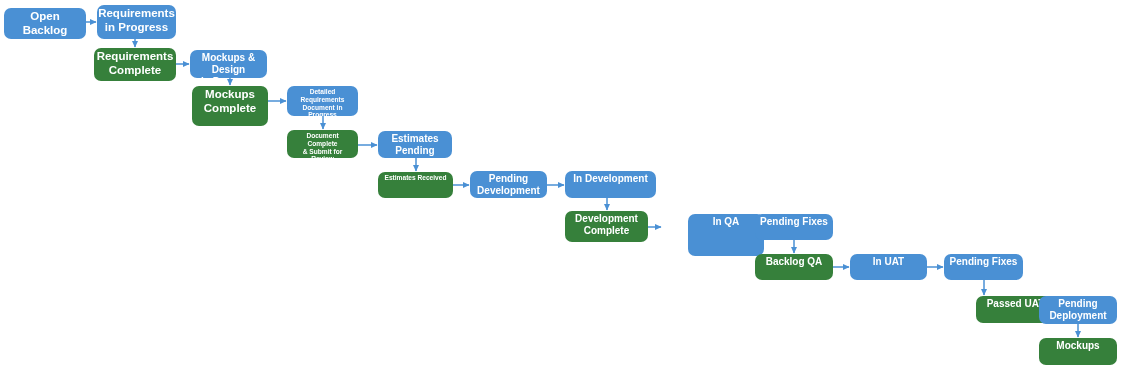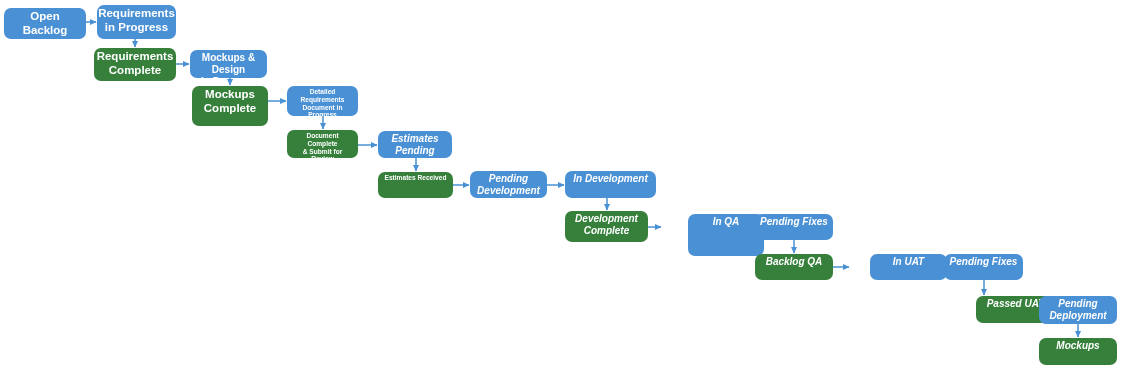--- a/index.html
+++ b/index.html
@@ -45,21 +45,21 @@
   }
   .node-green {
     background: #36803b;
   }
   .node-label {
     display: block;
     white-space: pre-line;
     font-weight: 600;
   }
   .sz-lg  { font-size: 11.5px; }
-  .sz-md  { font-size: 10px; font-style: italic; }
+  .sz-md  { font-size: 10px; }
   .sz-sm  { font-size: 10px; }
   .sz-xs  { font-size: 6.6px; }
 </style>
 </head>
 <body>
 
 <div id="diagram-canvas">
 
   <svg id="connector-layer" viewBox="0 0 1121 378" width="1121" height="378" aria-hidden="true">
     <defs>
@@ -140,21 +140,21 @@
       </div>
       <div class="node node-blue" style="left: 688px; top: 214px; width: 76px; height: 42px;">
         <span class="node-label sz-md">In QA</span>
       </div>
       <div class="node node-blue" style="left: 755px; top: 214px; width: 78px; height: 26px;">
         <span class="node-label sz-md">Pending Fixes</span>
       </div>
       <div class="node node-green" style="left: 755px; top: 254px; width: 78px; height: 26px;">
         <span class="node-label sz-md">Backlog QA</span>
       </div>
-      <div class="node node-blue" style="left: 850px; top: 254px; width: 77px; height: 26px; margin-left: 20px;">
+      <div class="node node-blue" style="left: 850px; top: 254px; width: 77px; height: 26px;">
         <span class="node-label sz-md">In UAT</span>
       </div>
       <div class="node node-blue" style="left: 944px; top: 254px; width: 79px; height: 26px;">
         <span class="node-label sz-md">Pending Fixes</span>
       </div>
       <div class="node node-green" style="left: 944px; top: 296px; width: 79px; height: 27px; margin-left: 32px;">
         <span class="node-label sz-md">Passed UAT</span>
       </div>
       <div class="node node-blue" style="left: 1039px; top: 296px; width: 78px; height: 28px;">
         <span class="node-label sz-md">Pending

